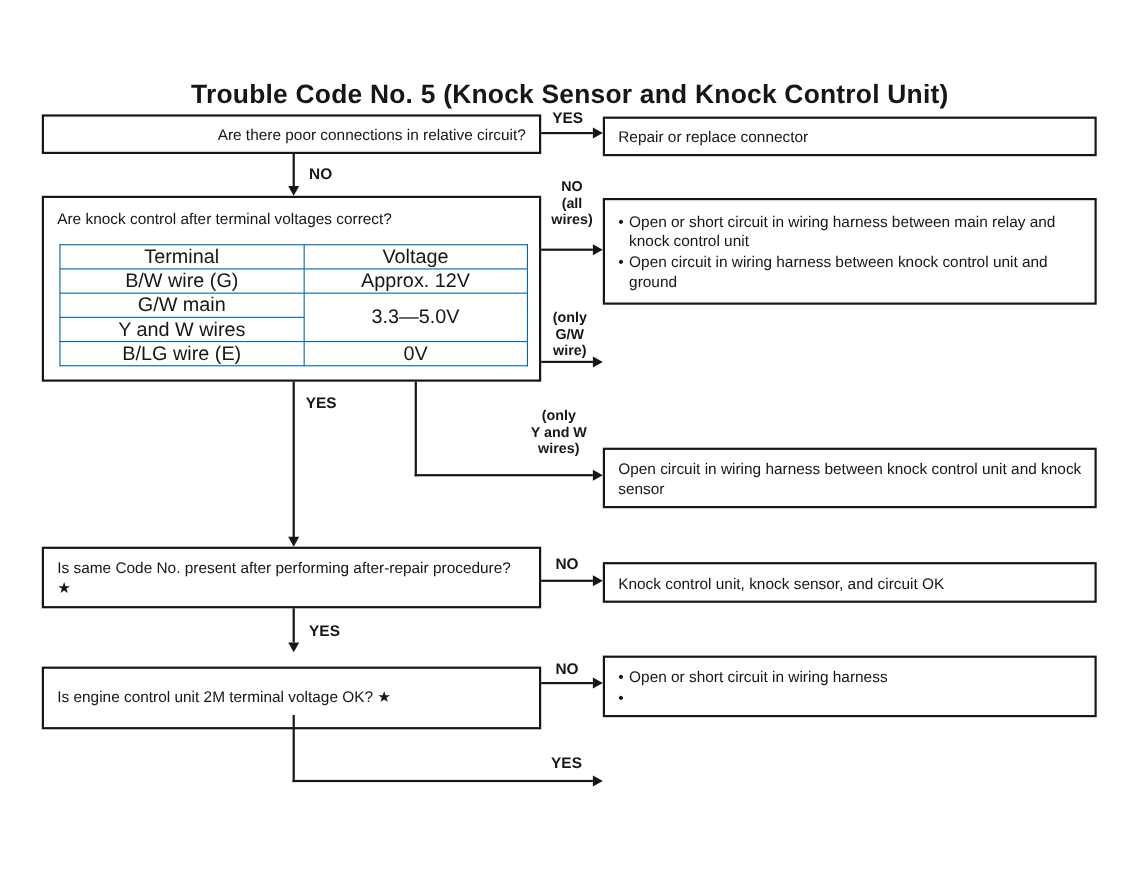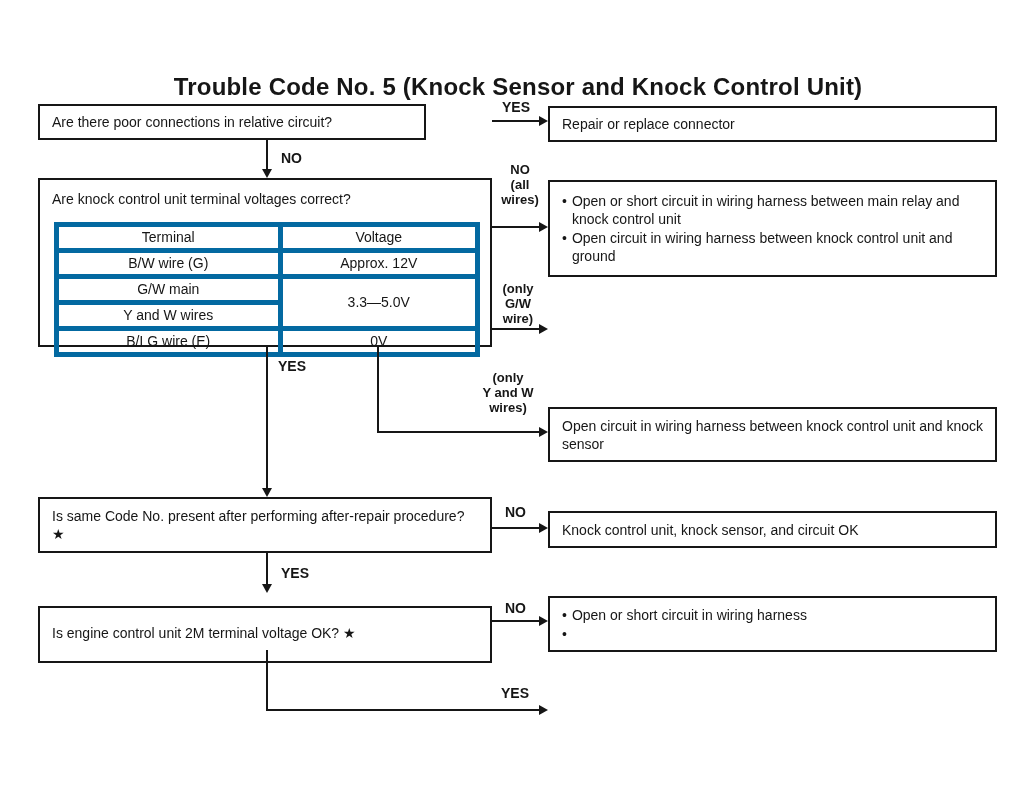--- a/index.html
+++ b/index.html
@@ -16,21 +16,21 @@
     box-sizing:border-box; display:flex; align-items:center;
     padding:4px 12px; font-size:14px; line-height:18px;
   }
   .q2box { display:block; padding:0; }
   .q2box .question { position:absolute; left:12px; top:10px; right:10px; font-size:14px; }
   .vtable {
     position:absolute; left:14px; top:42px; width:426px;
     border-collapse:collapse; table-layout:fixed;
   }
   .vtable th, .vtable td {
-    border:5px solid #0369a1; font-size:14px; font-weight:normal;
+    border:1px solid #0369a1; font-size:18px; font-weight:normal;
     text-align:center; padding:0 4px; height:21px; line-height:15px;
   }
   .bullets { display:flex; flex-direction:column; gap:1px; width:100%; }
   .bullet-row { display:flex; gap:5px; font-size:14px; line-height:18px; }
   .bullet-row .dot { flex:0 0 auto; }
   .lbl { position:absolute; font-weight:bold; font-size:14px; line-height:16px; }
   .lbl-multi {
     position:absolute; font-weight:bold; font-size:13px; line-height:15px;
     text-align:center; white-space:pre-line;
   }
@@ -47,26 +47,26 @@
     border-top:9px solid #161616;
   }
 </style>
 </head>
 <body>
 
 <div class="page">
 
   <div class="title">Trouble Code No. 5 (Knock Sensor and Knock Control Unit)</div>
 
-  <div class="box" style="left:38px; top:104px; width:388px; height:36px;">
+  <div class="box" style="left:38px; top:104px; width:454px; height:36px;justify-content:flex-end;">
     <span>Are there poor connections in relative circuit?</span>
   </div>
 
   <div class="box q2box" style="left:38px; top:178px; width:454px; height:169px;">
-    <div class="question">Are knock control unit terminal voltages correct?</div>
+    <div class="question">Are knock control after terminal voltages correct?</div>
     <table class="vtable">
       <tbody>
           <tr>
         <th style="width:50%;">Terminal</th>
         <th>Voltage</th>
       </tr>
       <tr>
         <td>B/W wire (G)</td>
         <td>Approx. 12V</td>
       </tr>

